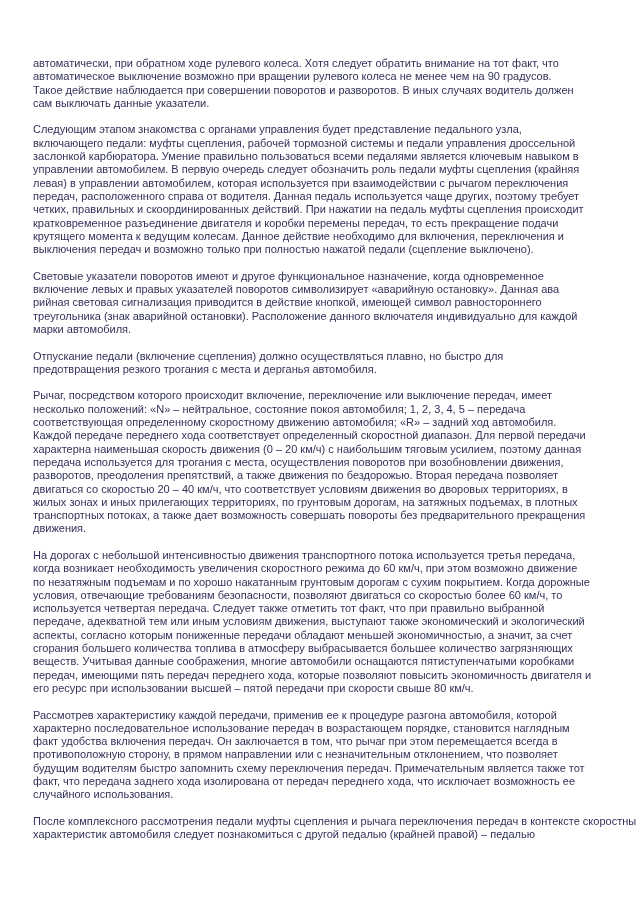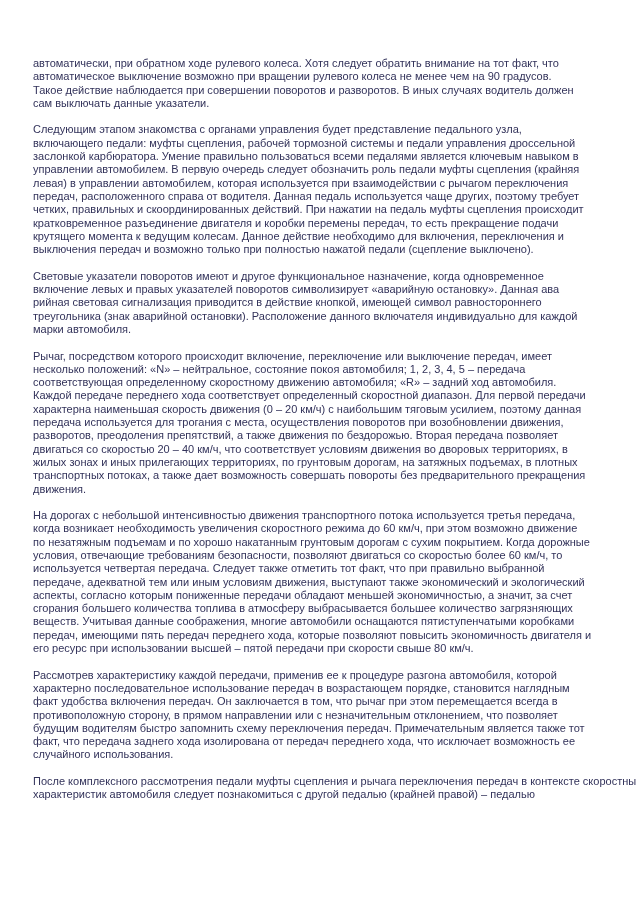--- a/index.html
+++ b/index.html
@@ -45,20 +45,22 @@
 передач, расположенного справа от водителя. Данная педаль используется чаще других, поэтому требует
 четких, правильных и скоординированных действий. При нажатии на педаль муфты сцепления происходит
 кратковременное разъединение двигателя и коробки перемены передач, то есть прекращение подачи
 крутящего момента к ведущим колесам. Данное действие необходимо для включения, переключения и
 выключения передач и возможно только при полностью нажатой педали (сцепление выключено).</div>
   <div class="para">Световые указатели поворотов имеют и другое функциональное назначение, когда одновременное
 включение левых и правых указателей поворотов символизирует «аварийную остановку». Данная ава
 рийная световая сигнализация приводится в действие кнопкой, имеющей символ равностороннего
 треугольника (знак аварийной остановки). Расположение данного включателя индивидуально для каждой
 марки автомобиля.</div>
+  <div class="para">Отпускание педали (включение сцепления) должно осуществляться плавно, но быстро для
+предотвращения резкого трогания с места и дерганья автомобиля.</div>
   <div class="para">Рычаг, посредством которого происходит включение, переключение или выключение передач, имеет
 несколько положений: «N» – нейтральное, состояние покоя автомобиля; 1, 2, 3, 4, 5 – передача
 соответствующая определенному скоростному движению автомобиля; «R» – задний ход автомобиля.
 Каждой передаче переднего хода соответствует определенный скоростной диапазон. Для первой передачи
 характерна наименьшая скорость движения (0 – 20 км/ч) с наибольшим тяговым усилием, поэтому данная
 передача используется для трогания с места, осуществления поворотов при возобновлении движения,
 разворотов, преодоления препятствий, а также движения по бездорожью. Вторая передача позволяет
 двигаться со скоростью 20 – 40 км/ч, что соответствует условиям движения во дворовых территориях, в
 жилых зонах и иных прилегающих территориях, по грунтовым дорогам, на затяжных подъемах, в плотных
 транспортных потоках, а также дает возможность совершать повороты без предварительного прекращения

